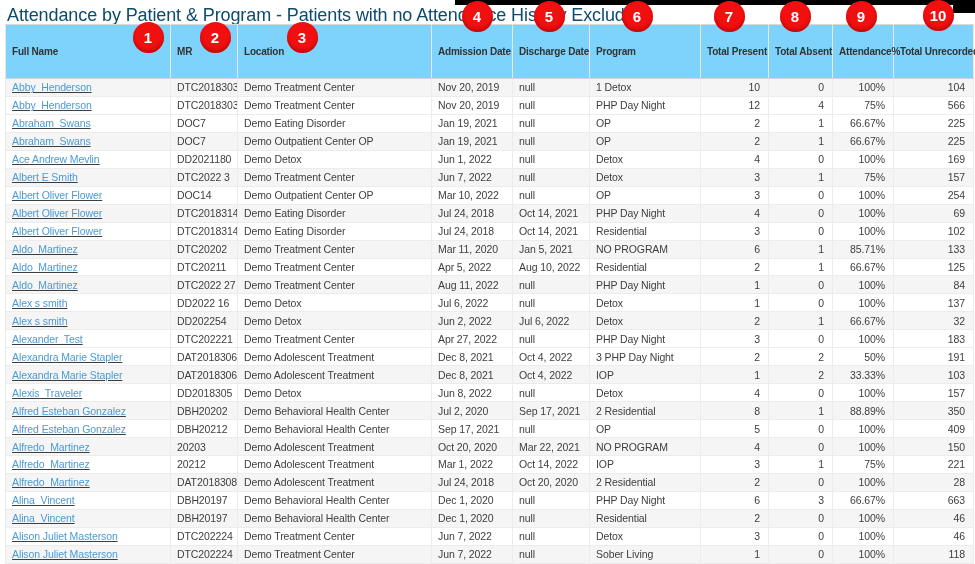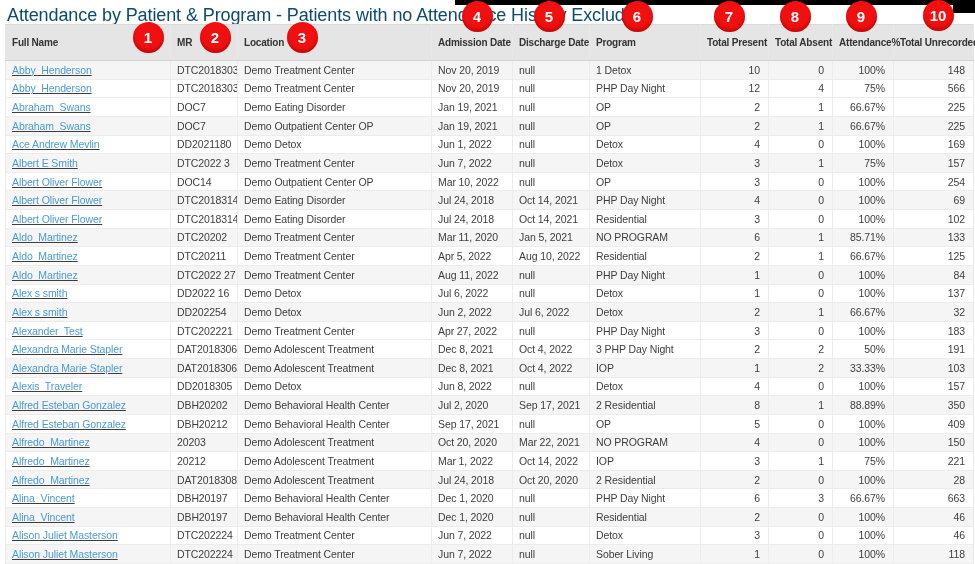--- a/index.html
+++ b/index.html
@@ -13,24 +13,24 @@
   .title {
     position:absolute; top:5px; left:7px; font-size:18px; color:#0c4a6e;
     letter-spacing:-0.1px; white-space:nowrap;
   }
   table#grid {
     position:absolute; top:24px; left:5px; width:968px; height:540px;
     border-collapse:collapse; table-layout:fixed; background:#fff;
   }
   #grid th {
     height:21px; font-size:10px; font-weight:bold; color:#333;
-    text-align:left; padding:7px 6px; letter-spacing:-0.2px;
+    text-align:left; padding:16px 6px; letter-spacing:-0.2px;
     border:1px solid #e8e8e8; border-top:1px solid #d9d9d9;
     border-bottom:1px solid #d2d2d2; white-space:nowrap; overflow:visible;
-    background:#e5e5e5;
+    background:#7dd3fc;
   }
   #grid th.num { text-align:left; padding-right:8px; }
   #grid td {
     font-size:10.5px; color:#3e3e3e; padding:0 6px; letter-spacing:-0.1px;
     border:1px solid #ececec; white-space:nowrap; overflow:hidden;
   }
   #grid td.num { text-align:right; padding-right:8px; }
   #grid tr.odd td { background:#f5f5f6; }
   #grid tr.even td { background:#ffffff; }
   #grid td.name { white-space:pre;text-decoration:underline; }
@@ -81,21 +81,21 @@
         <tr class="odd">
           <td class="name"><a class="patient">Abby  Henderson</a></td>
           <td>DTC2018303</td>
           <td>Demo Treatment Center</td>
           <td>Nov 20, 2019</td>
           <td>null</td>
           <td>1 Detox</td>
           <td class="num">10</td>
           <td class="num">0</td>
           <td class="num">100%</td>
-          <td class="num">148</td>
+          <td class="num">104</td>
         </tr>
         <tr class="even">
           <td class="name"><a class="patient">Abby  Henderson</a></td>
           <td>DTC2018303</td>
           <td>Demo Treatment Center</td>
           <td>Nov 20, 2019</td>
           <td>null</td>
           <td>PHP Day Night</td>
           <td class="num">12</td>
           <td class="num">4</td>

